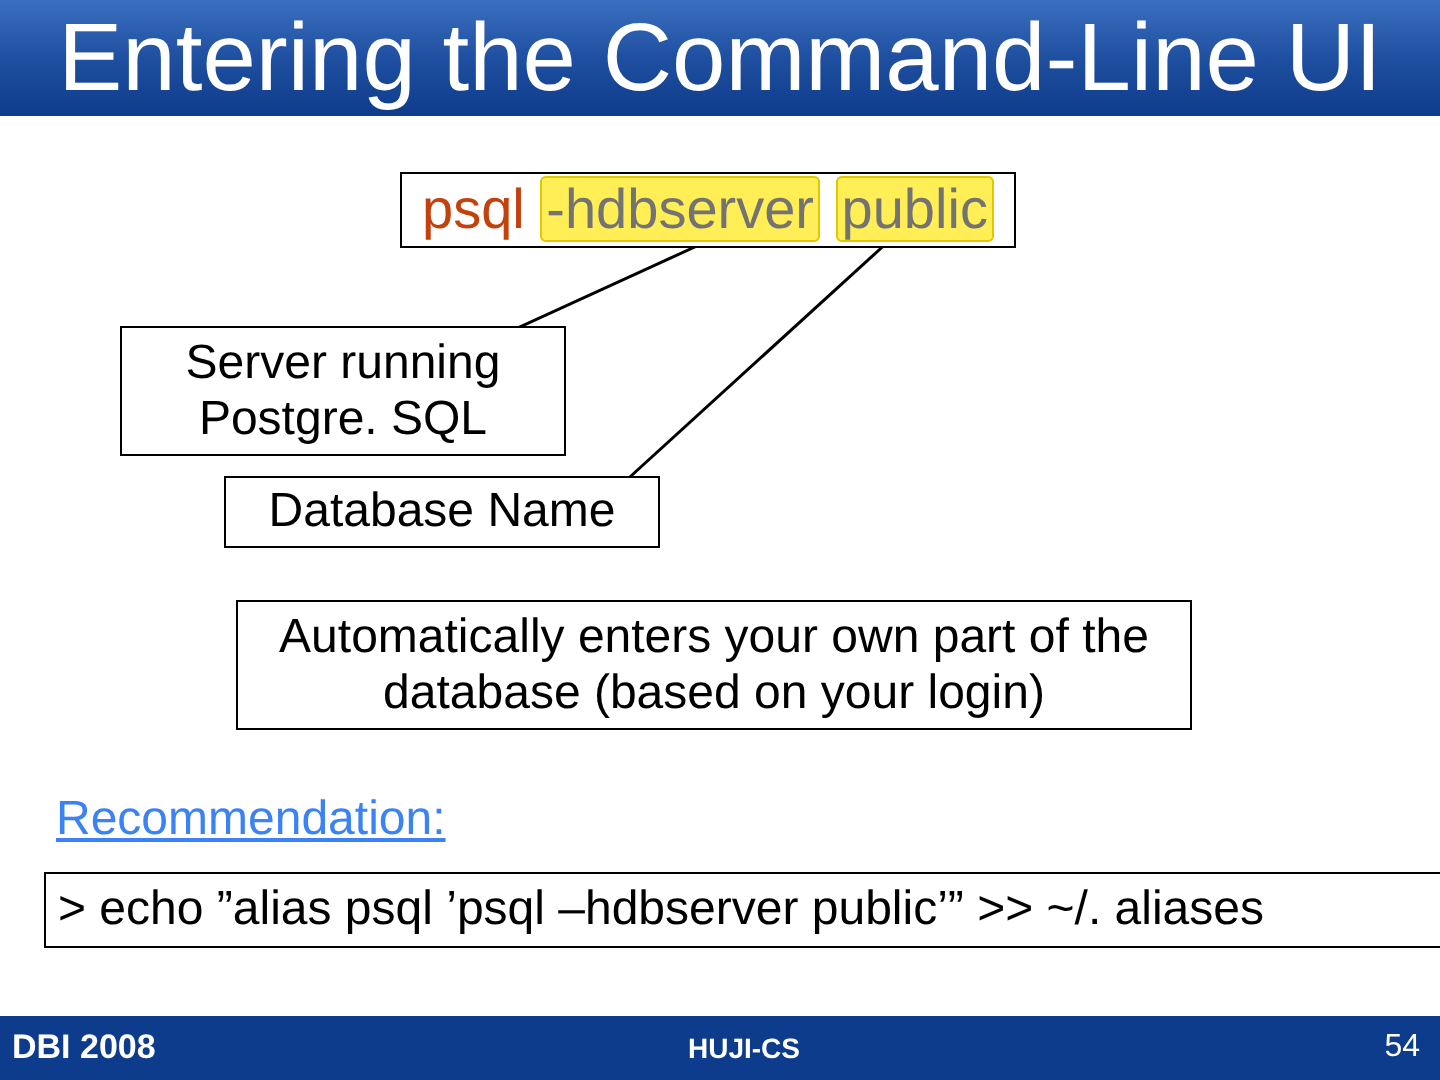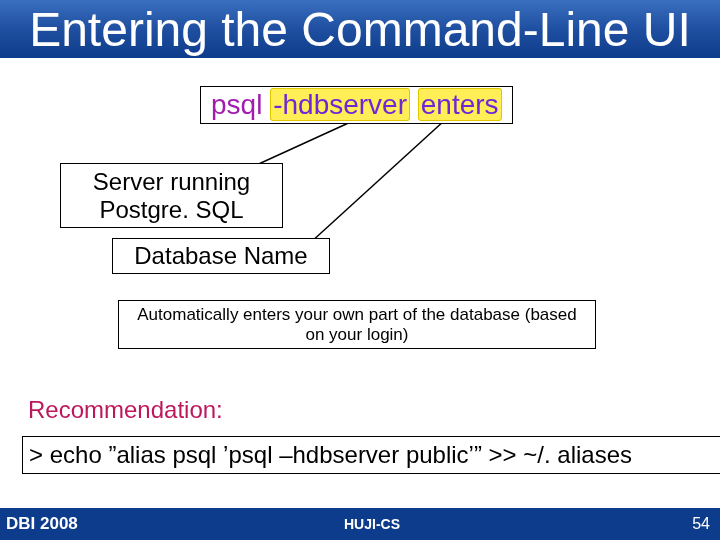--- a/index.html
+++ b/index.html
@@ -31,46 +31,47 @@
   }
   .cmd-box {
     position: absolute;
     left: 200px;
     top: 28px;
     border: 1px solid #000;
     padding: 2px 10px 2px 10px;
     font-size: 28px;
     background: #fff;
   }
-  .cmd-psql { color: #a21caf; }
-  .cmd-rest { color: #6d28d9; }
+  .cmd-psql { color: #c2410c; }
+  .cmd-rest { color: #737373; }
   .hl {
     background: #ffee55;
     border: 1px solid #e0c800;
     border-radius: 3px;
     padding: 0 2px;
   }
   .label-box {
     position: absolute;
     border: 1px solid #000;
     background: #fff;
     font-size: 24px;
     text-align: center;
     line-height: 1.15;
     padding: 4px 8px;
   }
   .server-box { left: 60px; top: 105px; width: 205px; }
   .dbname-box { left: 112px; top: 180px; width: 200px; padding: 3px 8px; }
-  .auto-box  { left: 118px; top: 242px; width: 460px; font-size: 17px; }
+  .auto-box  { left: 118px; top: 242px; width: 460px; font-size: 24px; }
   .recommend {
     position: absolute;
     left: 28px;
     top: 338px;
-    color: #be185d;
+    color: #3b82f6;
     font-size: 24px;
+    text-decoration: underline;
   }
   .alias-box {
     position: absolute;
     left: 22px;
     top: 378px;
     width: 696px;
     border: 1px solid #000;
     font-size: 24px;
     padding: 4px 6px;
     background: #fff;
@@ -106,21 +107,21 @@
 </div>
 
 <div class="stage">
 
   <svg class="connectors">
     <line x1="355" y1="62" x2="250" y2="110" stroke="#000" stroke-width="1.5"></line>
     <line x1="445" y1="62" x2="310" y2="185" stroke="#000" stroke-width="1.5"></line>
   </svg>
 
   <div class="cmd-box">
-    <span class="cmd-psql">psql</span><span class="cmd-rest"> </span><span class="cmd-rest hl">-hdbserver</span><span class="cmd-rest"> </span><span class="cmd-rest hl">enters</span>
+    <span class="cmd-psql">psql</span><span class="cmd-rest"> </span><span class="cmd-rest hl">-hdbserver</span><span class="cmd-rest"> </span><span class="cmd-rest hl">public</span>
   </div>
 
   <div class="label-box dbname-box">Database Name</div>
 
   <div class="label-box server-box">Server running Postgre. SQL</div>
 
   <div class="label-box auto-box">Automatically enters your own part of the database (based on your login)</div>
 
   <div class="recommend">Recommendation:</div>
 

